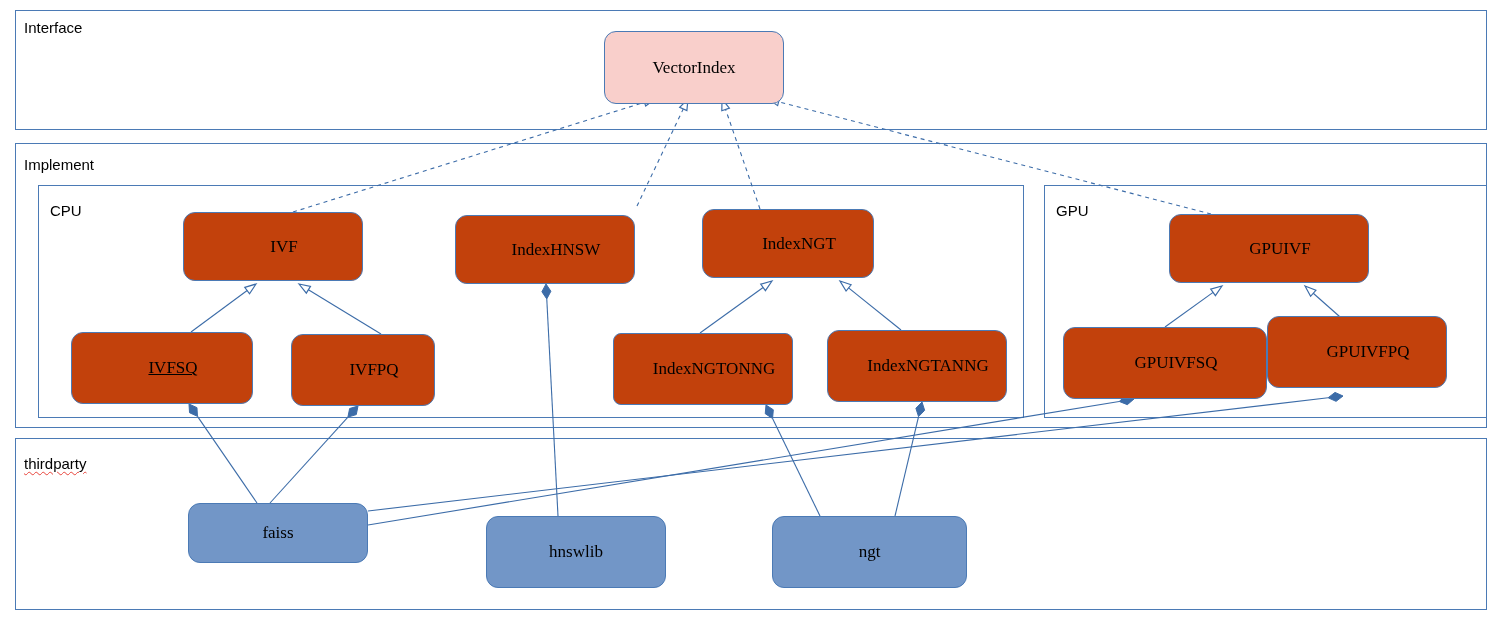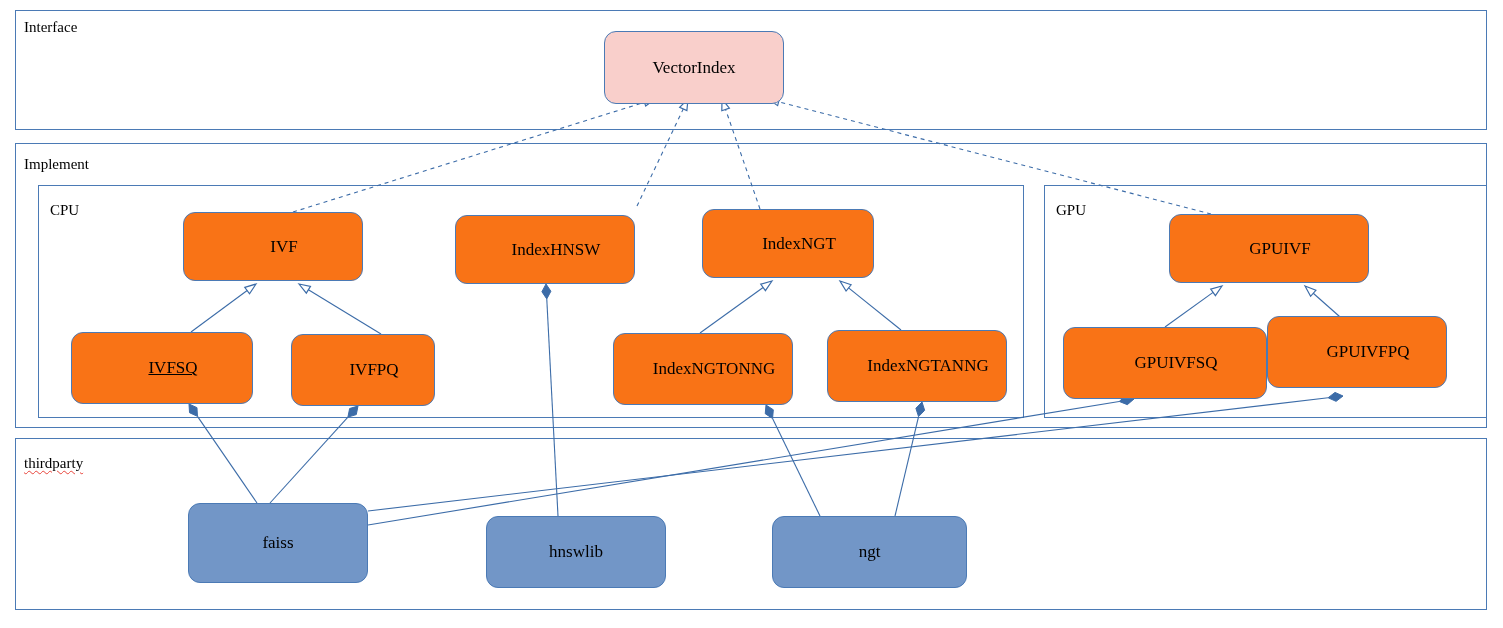--- a/index.html
+++ b/index.html
@@ -19,21 +19,21 @@
     overflow: hidden;
   }
   .frame {
     position: absolute;
     border: 1px solid #4b7ab5;
     background: transparent;
     box-sizing: border-box;
   }
   .frame-label {
     position: absolute;
-    font-family: Liberation Serif, serif;
+    font-family: Liberation Sans, sans-serif;
     font-size: 15px;
     color: #000000;
     white-space: nowrap;
     line-height: 1;
   }
   .frame-label.misspelled {
     text-decoration: underline;
     text-decoration-style: wavy;
     text-decoration-color: #e8453c;
     text-decoration-thickness: 1px;
@@ -52,21 +52,21 @@
     color: #000000;
     text-align: center;
     z-index: 5;
   }
   .node-iface {
     background: #f9cfcb;
     border-color: #4b7ab5;
     margin-top: 8px;
   }
   .node-impl {
-    background: #f97316;
+    background: #c2410c;
     border-color: #4b7ab5;
     padding-left: 22px;
   }
   .node-third {
     background: #7296c7;
     border-color: #4b7ab5;
   }
   #edges {
     position: absolute;
     left: 0;
@@ -164,21 +164,21 @@
       <div class="frame-label misspelled" style="left: 24px; top: 456px;">thirdparty</div>
     </div>
   <div id="node-layer">
       <div class="node node-iface" style="left: 604px; top: 23px; width: 180px; height: 73px; border-color: rgb(75, 122, 181);">VectorIndex</div>
       <div class="node node-impl" style="left: 183px; top: 212px; width: 180px; height: 69px; border-color: rgb(75, 122, 181);">IVF</div>
       <div class="node node-impl" style="left: 455px; top: 215px; width: 180px; height: 69px; border-color: rgb(75, 122, 181);">IndexHNSW</div>
       <div class="node node-impl" style="left: 702px; top: 209px; width: 172px; height: 69px; border-color: rgb(75, 122, 181);">IndexNGT</div>
       <div class="node node-impl" style="left: 1169px; top: 214px; width: 200px; height: 69px; border-color: rgb(75, 122, 181);">GPUIVF</div>
       <div class="node node-impl" style="left: 71px; top: 332px; width: 182px; height: 72px; border-color: rgb(75, 122, 181); text-decoration: underline;">IVFSQ</div>
       <div class="node node-impl" style="left: 291px; top: 334px; width: 144px; height: 72px; border-color: rgb(75, 122, 181);">IVFPQ</div>
-      <div class="node node-impl" style="left: 613px; top: 333px; width: 180px; height: 72px; border-color: rgb(75, 122, 181);">IndexNGTONNG</div>
+      <div class="node node-impl" style="left: 613px; top: 333px; width: 180px; height: 72px; border-color: rgb(75, 122, 181); border-radius: 8px;">IndexNGTONNG</div>
       <div class="node node-impl" style="left: 827px; top: 330px; width: 180px; height: 72px; border-color: rgb(75, 122, 181);">IndexNGTANNG</div>
       <div class="node node-impl" style="left: 1063px; top: 327px; width: 204px; height: 72px; border-color: rgb(75, 122, 181);">GPUIVFSQ</div>
       <div class="node node-impl" style="left: 1267px; top: 316px; width: 180px; height: 72px; border-color: rgb(75, 122, 181);">GPUIVFPQ</div>
-      <div class="node node-third" style="left: 188px; top: 503px; width: 180px; height: 80px; border-color: rgb(75, 122, 181);">faiss</div>
+      <div class="node node-third" style="left: 188px; top: 503px; width: 180px; height: 60px; border-color: rgb(75, 122, 181);">faiss</div>
       <div class="node node-third" style="left: 486px; top: 516px; width: 180px; height: 72px; border-color: rgb(75, 122, 181);">hnswlib</div>
       <div class="node node-third" style="left: 772px; top: 516px; width: 195px; height: 72px; border-color: rgb(75, 122, 181);">ngt</div>
     </div>
 </div>
 
 </body></html>

